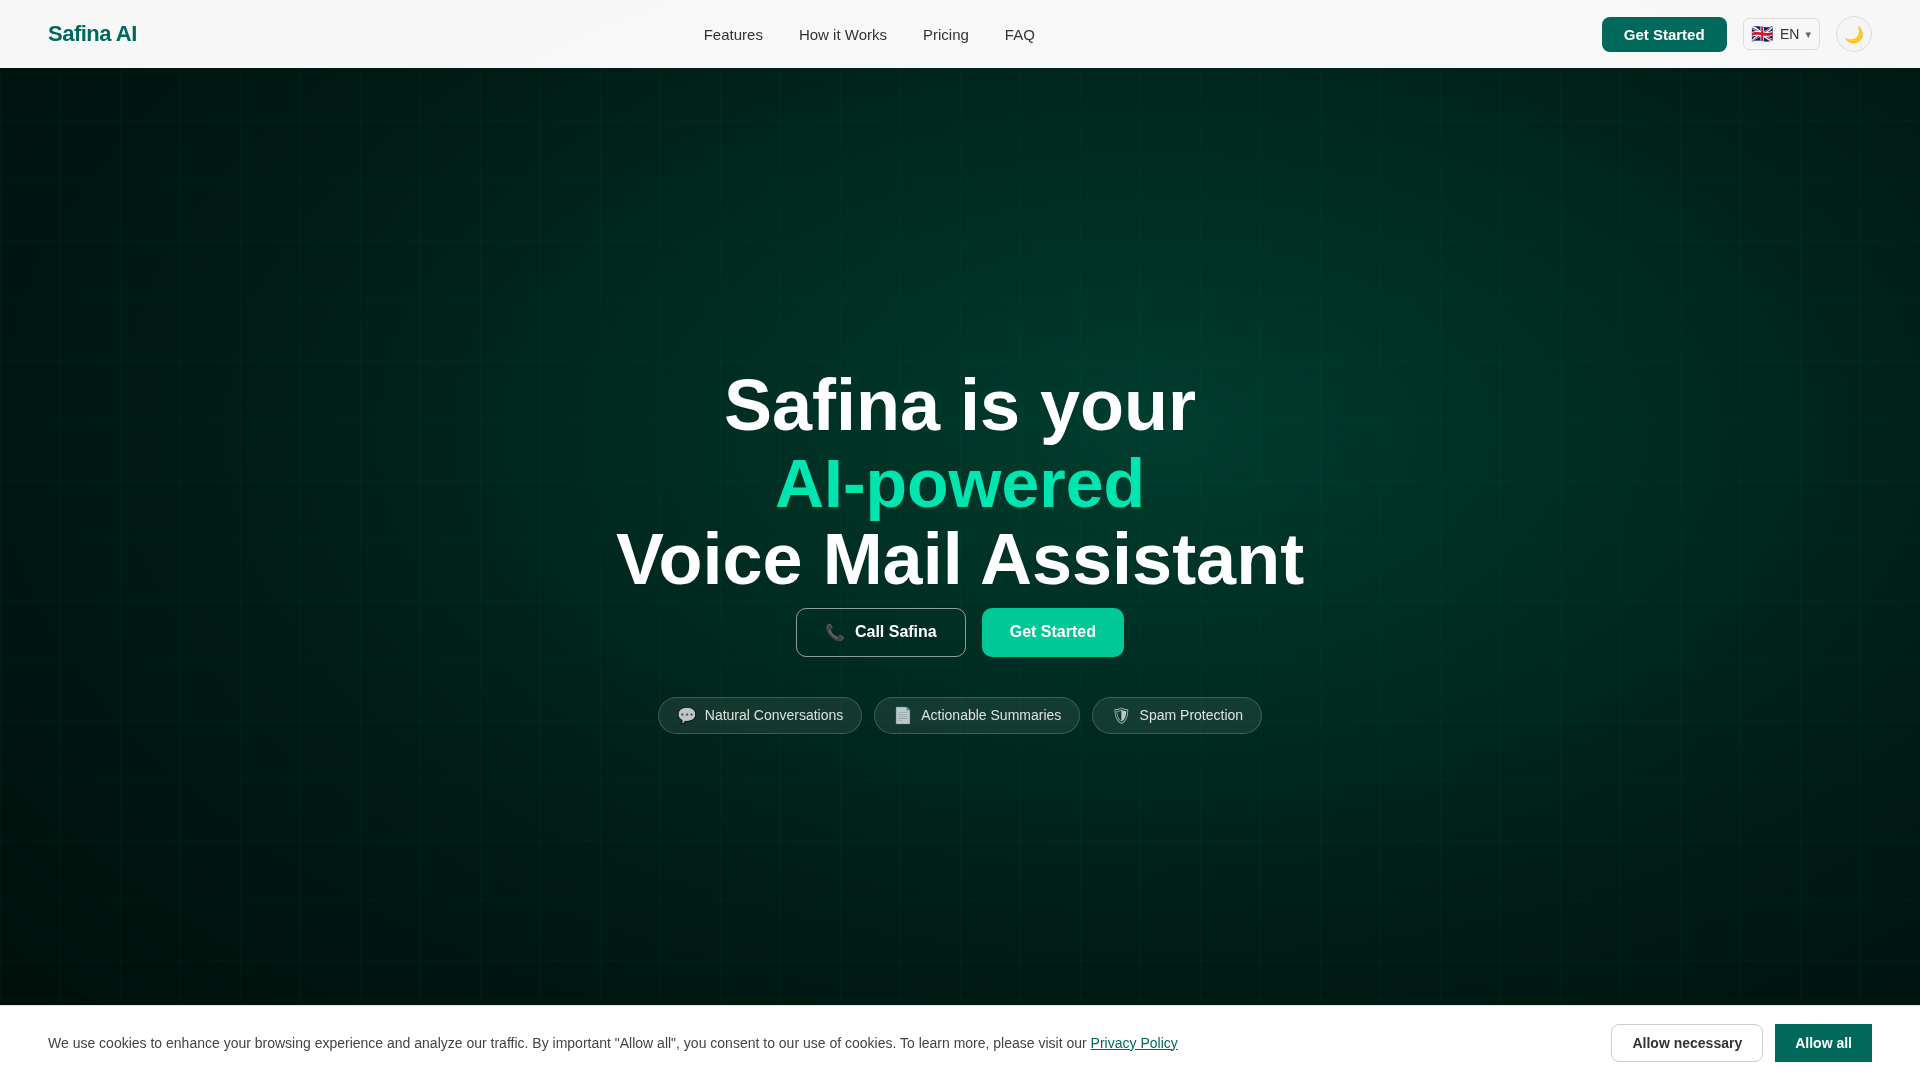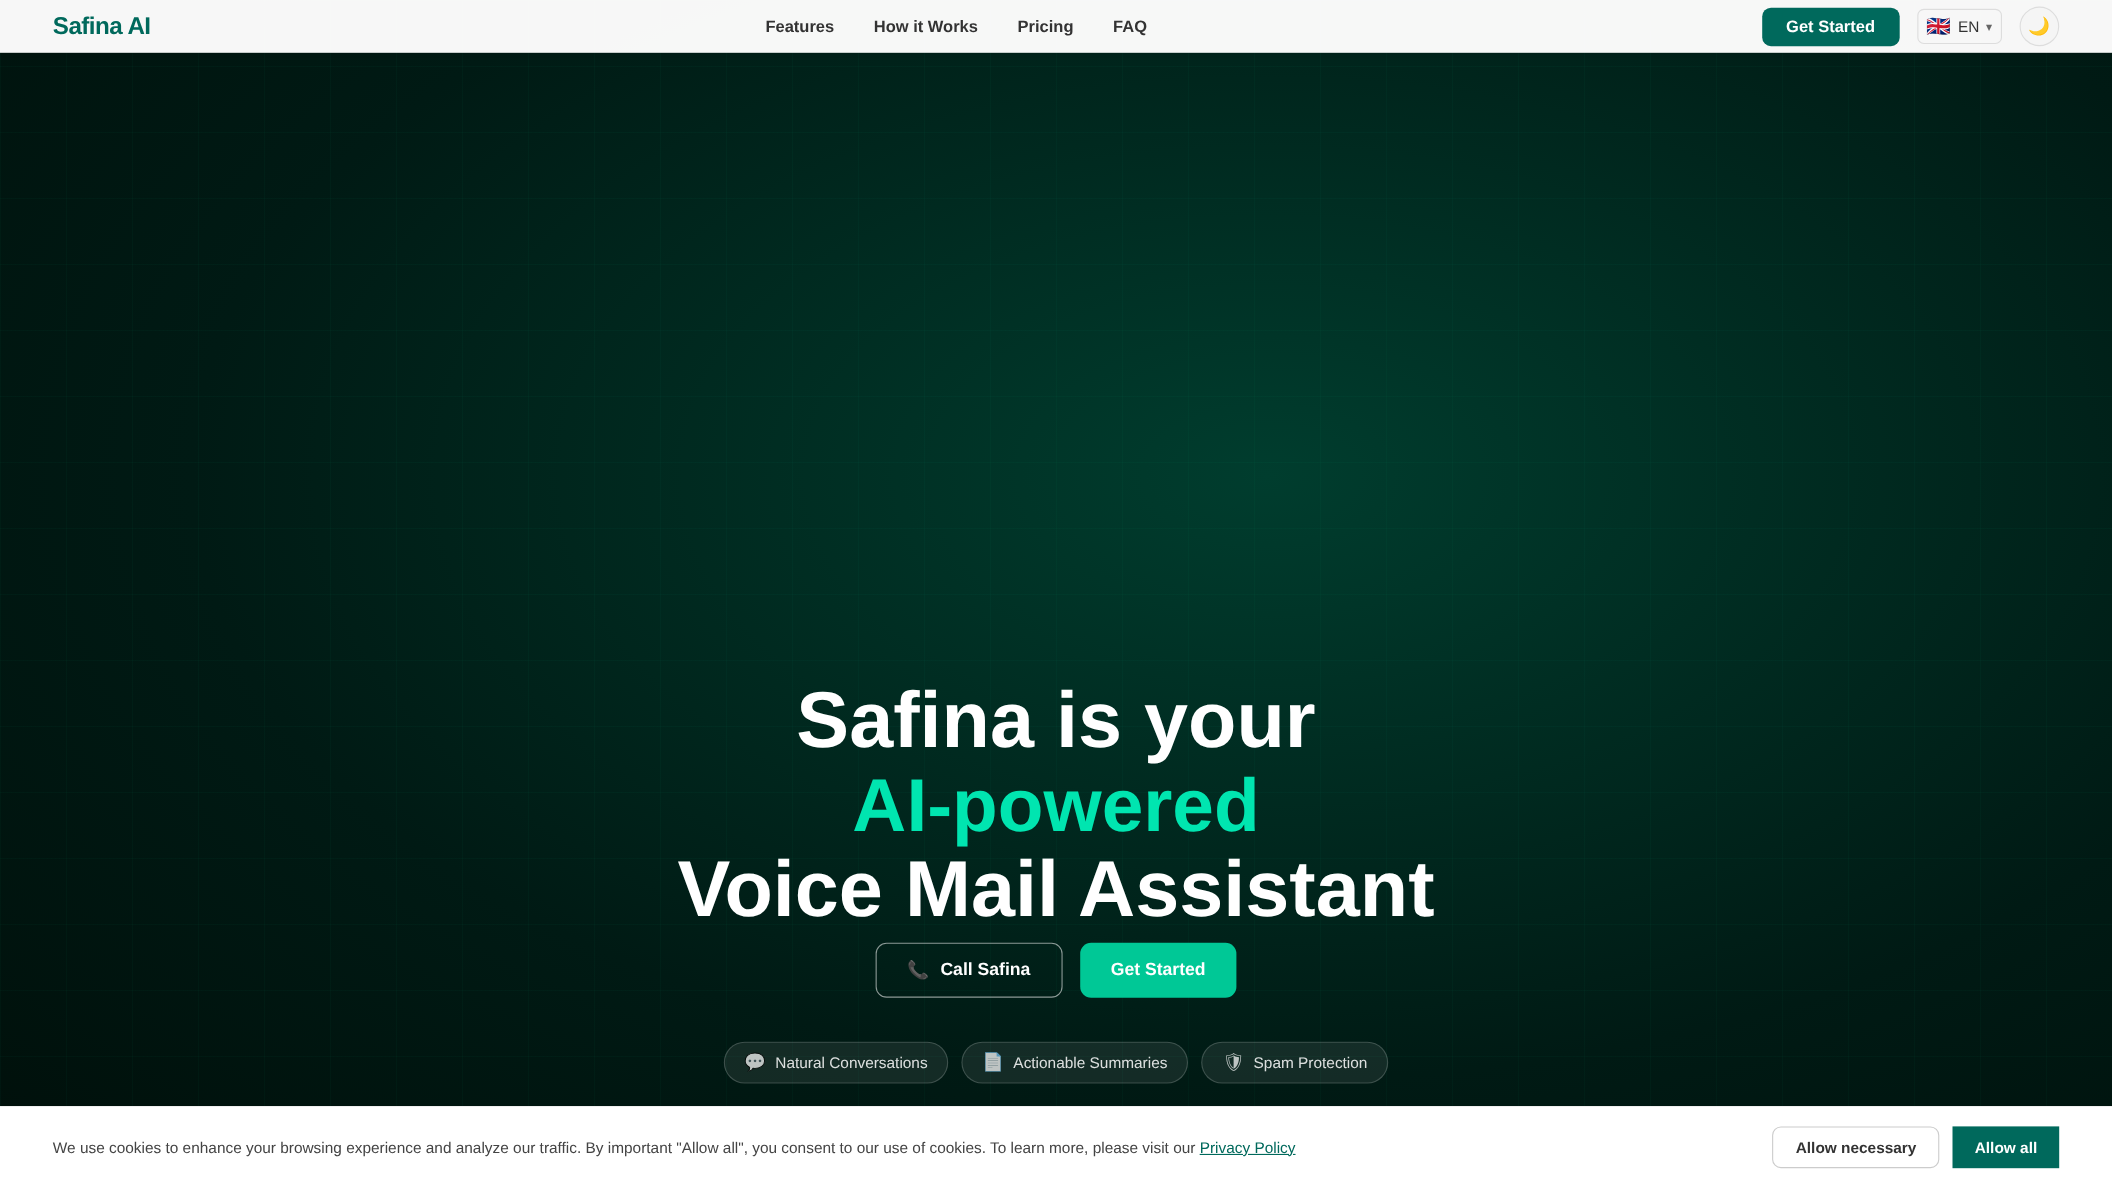--- a/index.html
+++ b/index.html
@@ -3,31 +3,31 @@
   <meta charset="utf-8">
   <style>
     * { margin: 0; padding: 0; box-sizing: border-box; }
     body { font-family: -apple-system, BlinkMacSystemFont, 'Segoe UI', sans-serif; background: #002820; overflow-x: hidden; }
 
     
     .navbar {
       position: fixed; top: 0; left: 0; right: 0; z-index: 100;
       background: rgba(255,255,255,0.97);
       display: flex; align-items: center; justify-content: space-between;
-      padding: 0 48px; height: 48px;
+      padding: 0 48px; height: 68px;
       box-shadow: 0 1px 4px rgba(0,0,0,0.08);
     }
     .nav-logo {
       font-size: 22px; font-weight: 700; color: #00695c; letter-spacing: -0.5px;
     }
     .nav-links {
       display: flex; align-items: center; gap: 36px;
     }
     .nav-links a {
-      text-decoration: none; color: #333; font-size: 15px; font-weight: 700;
+      text-decoration: none; color: #333; font-size: 15px; font-weight: 400;
     }
     .nav-right {
       display: flex; align-items: center; gap: 16px;
     }
     .btn-get-started-nav {
       background: #00695c; color: #fff; border: none; border-radius: 8px;
       padding: 9px 22px; font-size: 15px; font-weight: 600; cursor: pointer;
     }
     .lang-selector {
       display: flex; align-items: center; gap: 6px;
@@ -39,22 +39,22 @@
     .dark-mode-toggle {
       width: 36px; height: 36px; border-radius: 50%; border: 1px solid #ddd;
       background: #f5f5f5; display: flex; align-items: center; justify-content: center;
       cursor: pointer; font-size: 16px;
     }
 
     
     .hero {
       min-height: 100vh;
       background: radial-gradient(ellipse at 60% 40%, #003d2e 0%, #001a14 60%, #000f0a 100%);
-      display: flex; flex-direction: column; align-items: center; justify-content: flex-end;
-      padding: 80px 20px 95px;
+      display: flex; flex-direction: column; align-items: center; justify-content: center;
+      padding: 80px 20px 60px;
       position: relative; overflow: hidden;
     }
     
     .hero::before {
       content: '';
       position: absolute; inset: 0;
       background-image: 
         linear-gradient(rgba(0,180,130,0.04) 1px, transparent 1px),
         linear-gradient(90deg, rgba(0,180,130,0.04) 1px, transparent 1px);
       background-size: 60px 60px;

